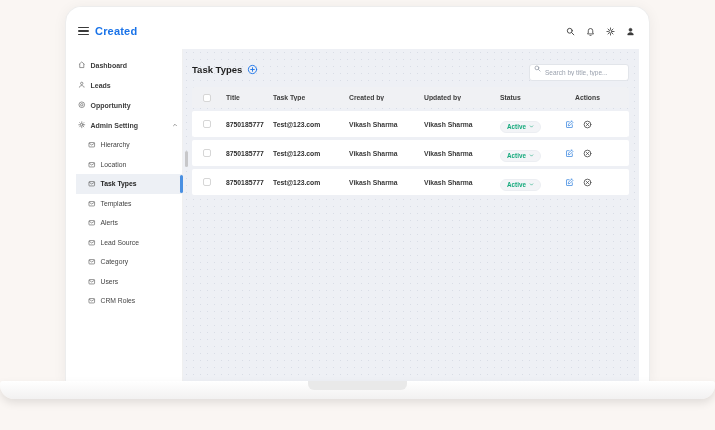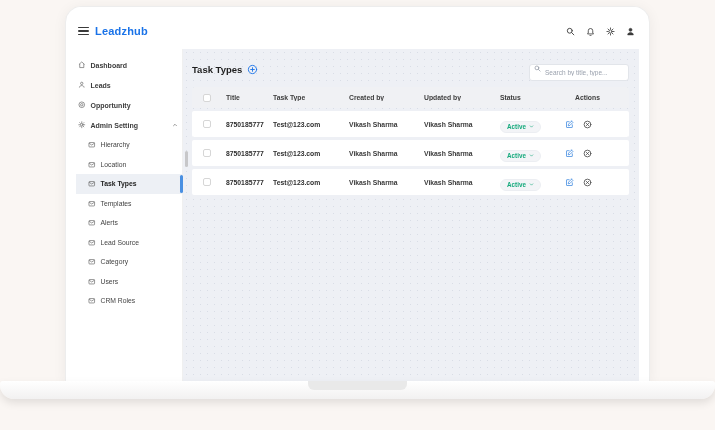--- a/index.html
+++ b/index.html
@@ -127,21 +127,21 @@
 <div class="laptop-screen">
   <div class="app">
 
     <div class="app-header">
       <div class="brand">
         <div class="hamburger">
           <span></span>
             <span></span>
             <span></span>
         </div>
-        <div class="logo-text">Leadzhub</div>
+        <div class="logo-text">Created</div>
       </div>
       <div class="header-icons">
         <span>
           <svg viewBox="0 0 24 24" fill="none" stroke="currentColor" stroke-width="2.4" stroke-linecap="round">
               <circle cx="10" cy="10" r="6.5"></circle>
               <path d="M15.2 15.2L21 21"></path>
             </svg>
         </span>
         <span>
           <svg viewBox="0 0 24 24" fill="none" stroke="currentColor" stroke-width="2.2" stroke-linejoin="round">

